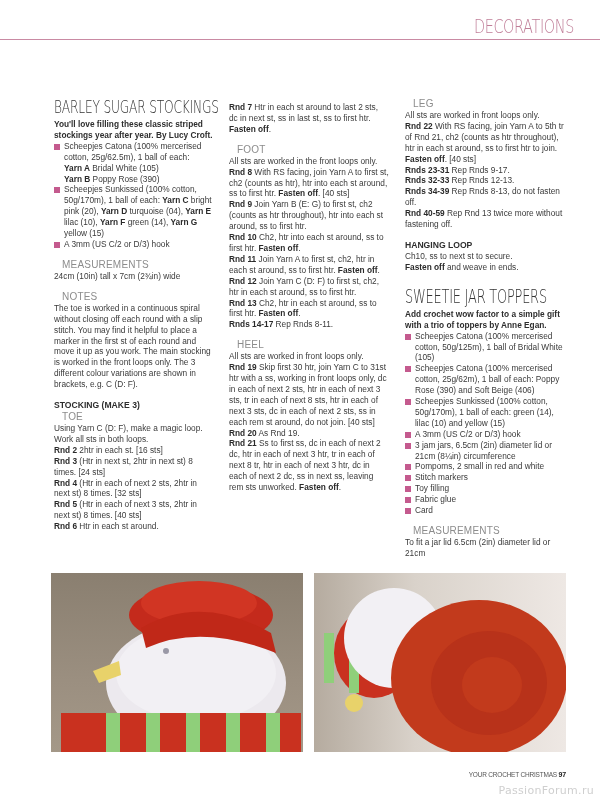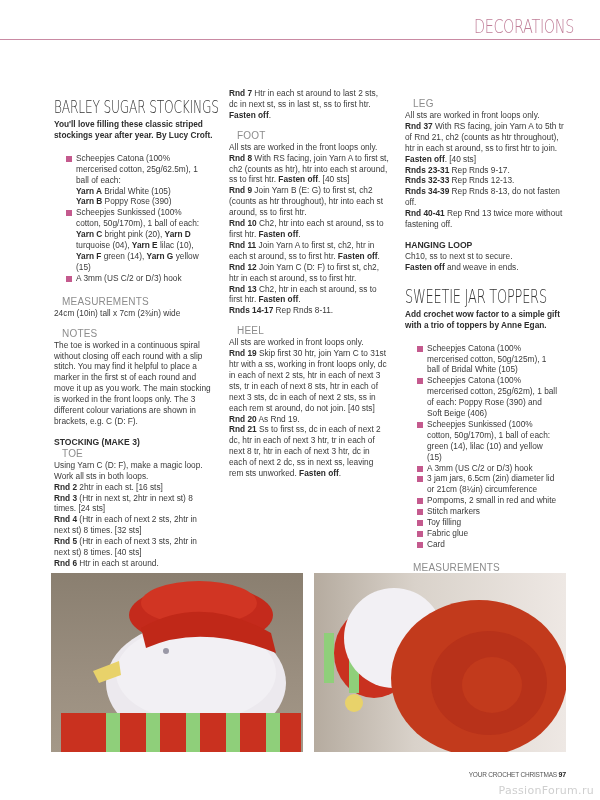--- a/index.html
+++ b/index.html
@@ -27,21 +27,21 @@
   .col2 { left: 229px; width: 160px; }
   .col3 { left: 405px; width: 165px; }
   .title {
     font-family: "DejaVu Sans", sans-serif; font-weight: 200;
     font-size: 18px; line-height: 20px; color: #333;
     transform: scaleX(0.68); transform-origin: left top;
     white-space: nowrap; margin-bottom: 2px;
     text-transform: uppercase; letter-spacing: -0.3px;
   }
   .intro { font-weight: bold; color: #2e2e2e; }
-  .bullets { list-style: none; margin: 12px; padding: 0; }
+  .bullets { list-style: none; margin: 0; padding: 0; }
   .bullets li { position: relative; padding-left: 10px; }
   .bullets li .sq {
     position: absolute; left: 0; top: 3px; width: 6px; height: 6px;
     background: #c45a8e;
   }
   .subhead {
     color: #8c8c8c; font-size: 10px; line-height: 12px;
     margin-top: 9px; letter-spacing: 0.2px; text-transform: uppercase; margin-left: 8px;
   }
   .subhead.tight { margin-top: 0; }
@@ -98,47 +98,47 @@
   <div class="bighead">STOCKING (MAKE 3)</div>
   <div class="subhead tight">TOE</div>
   <div>Using Yarn C (D: F), make a magic loop. Work all sts in both loops.</div>
   <div><span class="b">Rnd 2</span><span> 2htr in each st. [16 sts]</span></div>
   <div><span class="b">Rnd 3</span><span> (Htr in next st, 2htr in next st) 8 times. [24 sts]</span></div>
   <div><span class="b">Rnd 4</span><span> (Htr in each of next 2 sts, 2htr in next st) 8 times. [32 sts]</span></div>
   <div><span class="b">Rnd 5</span><span> (Htr in each of next 3 sts, 2htr in next st) 8 times. [40 sts]</span></div>
   <div><span class="b">Rnd 6</span><span> Htr in each st around.</span></div>
 </div>
 
-<div class="col col2" style="top:88px;">
+<div class="col col2" style="top:102px;">
   <div><span class="b">Rnd 7</span><span> Htr in each st around to last 2 sts, dc in next st, ss in last st, ss to first htr.</span><br><span class="b">Fasten off</span><span>.</span></div>
   <div class="subhead">FOOT</div>
   <div>All sts are worked in the front loops only.</div>
   <div><span class="b">Rnd 8</span><span> With RS facing, join Yarn A to first st, ch2 (counts as htr), htr into each st around, ss to first htr. </span><span class="b">Fasten off</span><span>. [40 sts]</span></div>
   <div><span class="b">Rnd 9</span><span> Join Yarn B (E: G) to first st, ch2 (counts as htr throughout), htr into each st around, ss to first htr.</span></div>
   <div><span class="b">Rnd 10</span><span> Ch2, htr into each st around, ss to first htr. </span><span class="b">Fasten off</span><span>.</span></div>
   <div><span class="b">Rnd 11</span><span> Join Yarn A to first st, ch2, htr in each st around, ss to first htr. </span><span class="b">Fasten off</span><span>.</span></div>
   <div><span class="b">Rnd 12</span><span> Join Yarn C (D: F) to first st, ch2, htr in each st around, ss to first htr.</span></div>
   <div><span class="b">Rnd 13</span><span> Ch2, htr in each st around, ss to first htr. </span><span class="b">Fasten off</span><span>.</span></div>
   <div><span class="b">Rnds 14-17</span><span> Rep Rnds 8-11.</span></div>
   <div class="subhead">HEEL</div>
   <div>All sts are worked in front loops only.</div>
   <div><span class="b">Rnd 19</span><span> Skip first 30 htr, join Yarn C to 31st htr with a ss, working in front loops only, dc in each of next 2 sts, htr in each of next 3 sts, tr in each of next 8 sts, htr in each of next 3 sts, dc in each of next 2 sts, ss in each rem st around, do not join. [40 sts]</span></div>
   <div><span class="b">Rnd 20</span><span> As Rnd 19.</span></div>
   <div><span class="b">Rnd 21</span><span> Ss to first ss, dc in each of next 2 dc, htr in each of next 3 htr, tr in each of next 8 tr, htr in each of next 3 htr, dc in each of next 2 dc, ss in next ss, leaving rem sts unworked. </span><span class="b">Fasten off</span><span>.</span></div>
 </div>
 
 <div class="col col3" style="top:98px;">
   <div class="subhead tight">LEG</div>
   <div>All sts are worked in front loops only.</div>
-  <div><span class="b">Rnd 37</span><span> With RS facing, join Yarn A to 5th tr of Rnd 21, ch2 (counts as htr throughout), htr in each st around, ss to first htr to join.</span></div>
+  <div><span class="b">Rnd 22</span><span> With RS facing, join Yarn A to 5th tr of Rnd 21, ch2 (counts as htr throughout), htr in each st around, ss to first htr to join.</span></div>
   <div><span class="b">Fasten off</span><span>. [40 sts]</span></div>
   <div><span class="b">Rnds 23-31</span><span> Rep Rnds 9-17.</span></div>
   <div><span class="b">Rnds 32-33</span><span> Rep Rnds 12-13.</span></div>
   <div><span class="b">Rnds 34-39</span><span> Rep Rnds 8-13, do not fasten off.</span></div>
-  <div><span class="b">Rnd 40-41</span><span> Rep Rnd 13 twice more without fastening off.</span></div>
+  <div><span class="b">Rnd 40-59</span><span> Rep Rnd 13 twice more without fastening off.</span></div>
   <div class="bighead">HANGING LOOP</div>
   <div>Ch10, ss to next st to secure.</div>
   <div><span class="b">Fasten off</span><span> and weave in ends.</span></div>
 
   <div style="height:12px"></div>
   <div class="title" style="font-size:19px;line-height:22px;">SWEETIE JAR TOPPERS</div>
   <div class="intro">Add crochet wow factor to a simple gift with a trio of toppers by Anne Egan.</div>
   <ul class="bullets">
     <li><span class="sq"></span><span>Scheepjes Catona (100% mercerised cotton, 50g/125m), 1 ball of Bridal White (105)</span></li>
     <li><span class="sq"></span><span>Scheepjes Catona (100% mercerised cotton, 25g/62m), 1 ball of each: Poppy Rose (390) and Soft Beige (406)</span></li>

